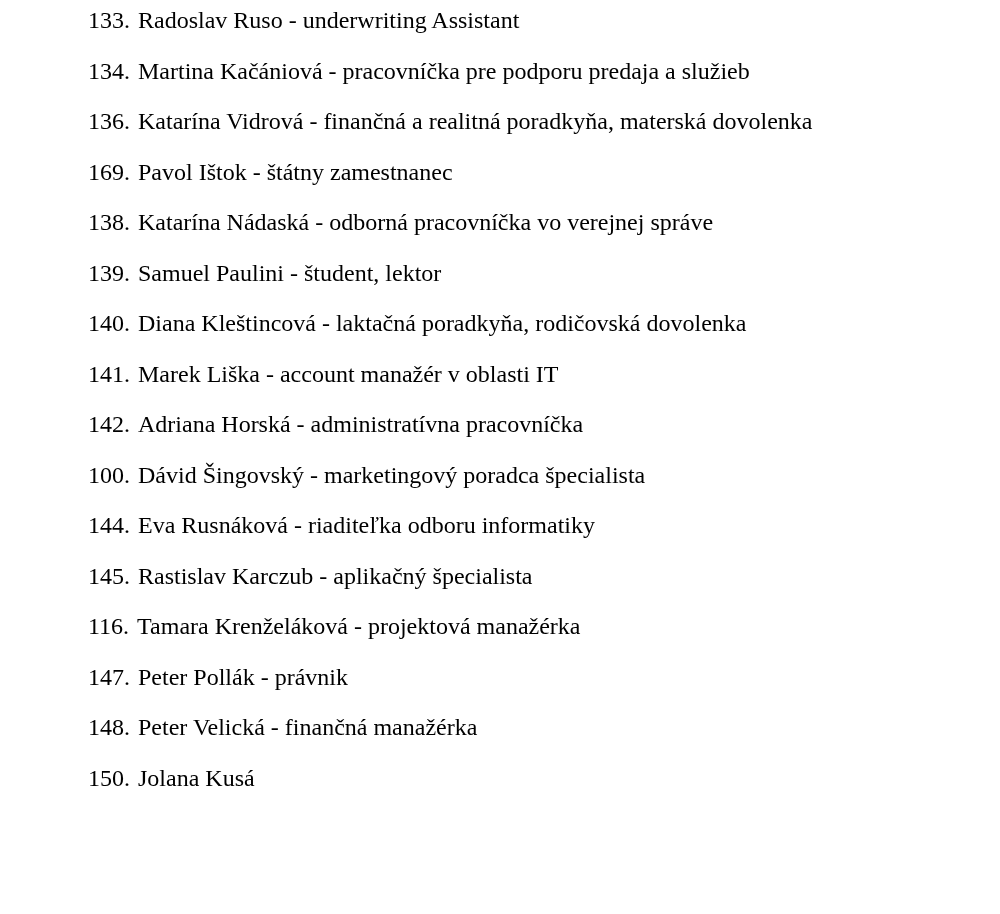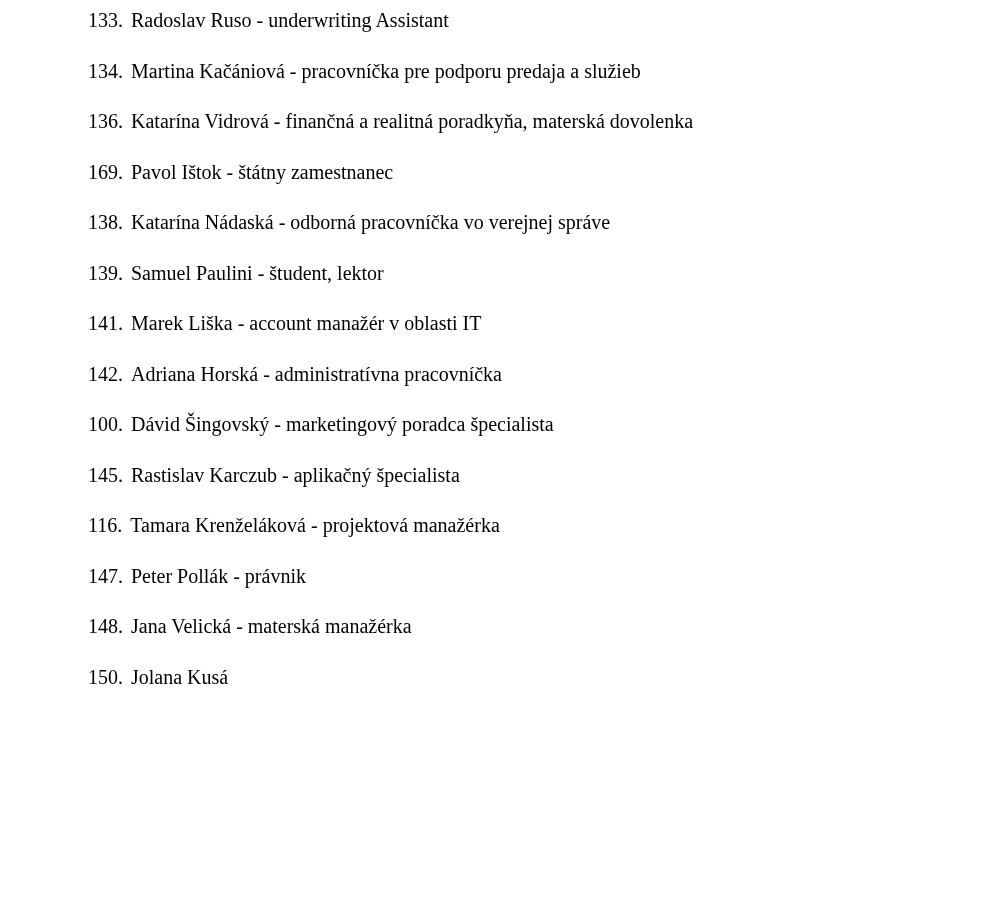--- a/index.html
+++ b/index.html
@@ -9,21 +9,21 @@
   }
   .page {
     position: relative;
     width: 1000px;
     height: 914px;
     background: #ffffff;
     overflow: hidden;
     box-sizing: border-box;
     padding: 9px 20px 0 88px;
     font-family: "Liberation Serif", "DejaVu Serif", serif;
-    font-size: 20px;
+    font-size: 24px;
     color: #000000;
   }
   p.row {
     margin: 0 0 27.5px 0;
     line-height: 23px;
     white-space: nowrap;
   }
   p.row .num {
     margin-right: 8px;
   }
@@ -31,21 +31,23 @@
 </head>
 <body>
 
 <div class="page">
   <p class="row"><span class="num">133.</span><span class="txt">Radoslav Ruso - underwriting Assistant</span></p>
   <p class="row"><span class="num">134.</span><span class="txt">Martina Kačániová - pracovníčka pre podporu predaja a služieb</span></p>
   <p class="row"><span class="num">136.</span><span class="txt">Katarína Vidrová - finančná a realitná poradkyňa, materská dovolenka</span></p>
   <p class="row"><span class="num">169.</span><span class="txt">Pavol Ištok - štátny zamestnanec</span></p>
   <p class="row"><span class="num">138.</span><span class="txt">Katarína Nádaská - odborná pracovníčka vo verejnej správe</span></p>
   <p class="row"><span class="num">139.</span><span class="txt">Samuel Paulini - študent, lektor</span></p>
+  <p class="row"><span class="num">140.</span><span class="txt">Diana Kleštincová - laktačná poradkyňa, rodičovská dovolenka</span></p>
   <p class="row"><span class="num">141.</span><span class="txt">Marek Liška - account manažér v oblasti IT</span></p>
   <p class="row"><span class="num">142.</span><span class="txt">Adriana Horská - administratívna pracovníčka</span></p>
   <p class="row"><span class="num">100.</span><span class="txt">Dávid Šingovský - marketingový poradca špecialista</span></p>
+  <p class="row"><span class="num">144.</span><span class="txt">Eva Rusnáková - riaditeľka odboru informatiky</span></p>
   <p class="row"><span class="num">145.</span><span class="txt">Rastislav Karczub - aplikačný špecialista</span></p>
   <p class="row"><span class="num">116.</span><span class="txt">Tamara Krenželáková - projektová manažérka</span></p>
   <p class="row"><span class="num">147.</span><span class="txt">Peter Pollák - právnik</span></p>
-  <p class="row"><span class="num">148.</span><span class="txt">Jana Velická - materská manažérka</span></p>
+  <p class="row"><span class="num">148.</span><span class="txt">Peter Velická - finančná manažérka</span></p>
   <p class="row"><span class="num">150.</span><span class="txt">Jolana Kusá</span></p>
 </div>
 
 </body></html>

